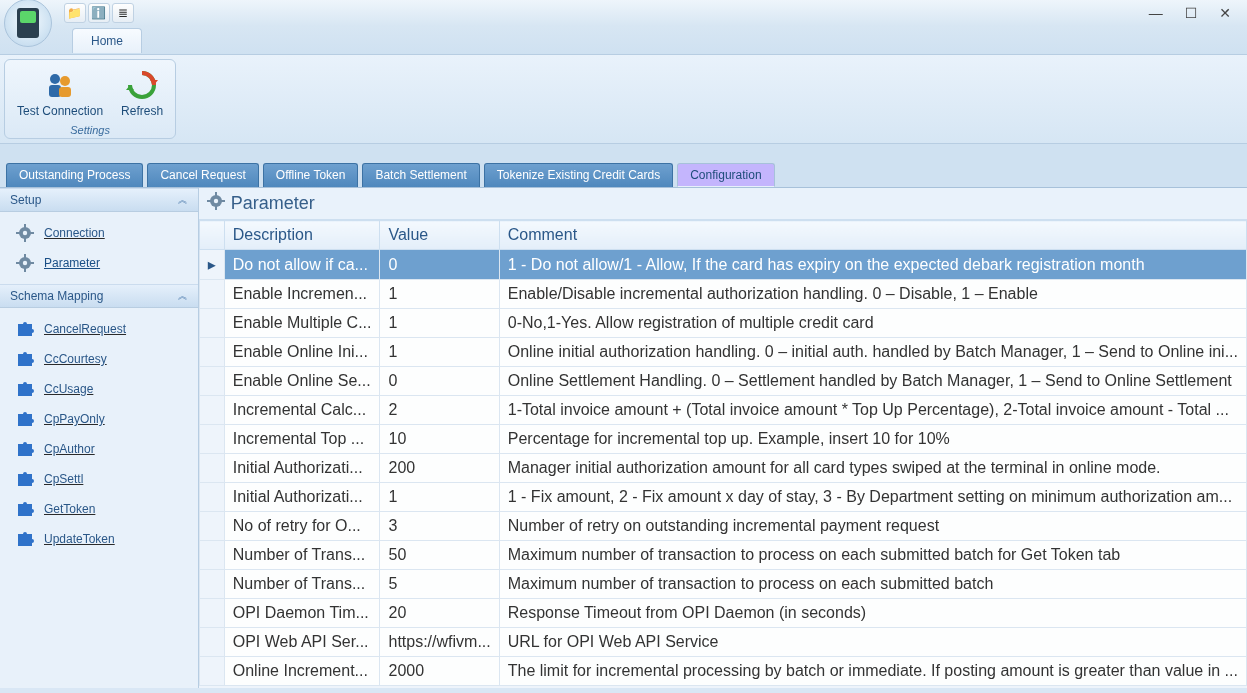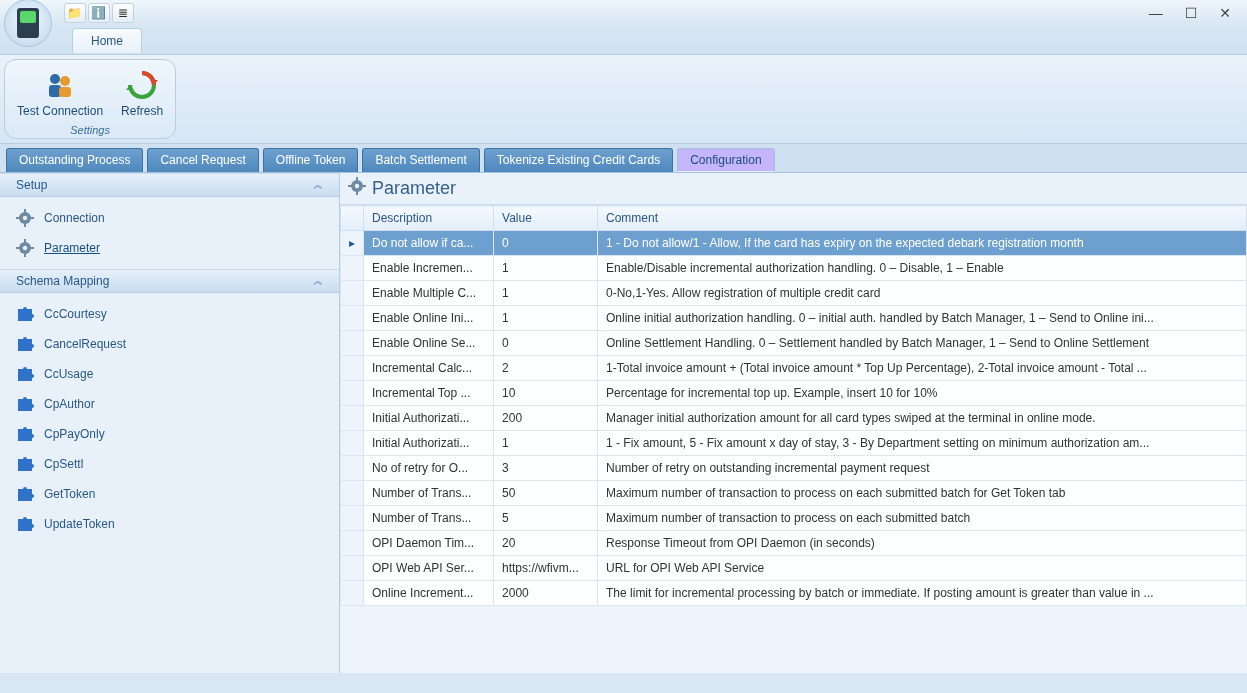--- a/index.html
+++ b/index.html
@@ -60,21 +60,21 @@
 
   
   .ribbon-panel{
     background: linear-gradient(#e9f2fb,#d6e6f4);
     border-top:1px solid #b7cde2; border-bottom:1px solid #b7cde2;
     padding:4px;
     display:flex;
   }
   .ribbon-group{
     background: linear-gradient(#eff6fd,#dbe9f6);
-    border:1px solid #b7cde2; border-radius:12px;
+    border:1px solid #b7cde2; border-radius:6px;
     padding:4px 6px 2px 6px;
     display:flex; flex-direction:column; align-items:center;
   }
   .ribbon-group .btns{ display:flex; gap:6px;}
   .ribbon-btn{
     display:flex; flex-direction:column; align-items:center; justify-content:center;
     padding:4px 6px; border-radius:3px; cursor:pointer;
   }
   .ribbon-btn .ic{ width:34px; height:34px; display:flex; align-items:center; justify-content:center;}
   .ribbon-btn span{ color:#1e4d7a; font-size:12px; margin-top:2px;}
@@ -82,67 +82,67 @@
   .ic svg{ width:34px; height:34px;}
 
   
   .maintabs{
     display:flex; gap:4px; padding:4px 6px 0 6px;
     background:#cfe1f1;
   }
   .maintab{
     padding:4px 12px; background:linear-gradient(#6ea0cf,#4f88bd);
     color:#fff; border:1px solid #3c72a4; border-bottom:none; border-radius:3px 3px 0 0;
-    font-size:12px; cursor:pointer;
+    font-size:12px; cursor:pointer;margin-top:15px;
   }
   .maintab.active{
     background:#c4b5fd; color:#1e4d7a; border:1px solid #a7c1da; border-bottom:1px solid #e7f0fa;
   }
 
   
   .workarea{
     display:flex; height: calc(693px - 26px - 28px - 110px - 28px);
     border-top:1px solid #a7c1da;
   }
 
   
   .sidebar{
     width: 340px; background:#e8f1fa; border-right:1px solid #b7cde2;
     overflow:auto;
   }
   .panel-head{
     display:flex; justify-content:space-between; align-items:center;
-    padding:4px 16px;
+    padding:4px 10px;
     background:linear-gradient(#e5f0fb,#c9ddf0);
     border-top:1px solid #cbdcee; border-bottom:1px solid #b8cde1;
     color:#2a5788; font-size:12px;text-align:right;
   }
   .panel-head .chev{ font-size:10px; color:#5b86b3;}
-  .panel-body{ padding:6px 4px;}
+  .panel-body{ padding:6px 4px;text-decoration:underline;}
   .side-item{
     display:flex; align-items:center; gap:10px; padding:6px 12px;
     color:#2a5788; cursor:pointer; border-radius:3px;
   }
   .side-item.sel .lbl{ text-decoration:underline; color:#1a4f86;}
   .iconwrap{ width:18px; height:18px; display:flex; align-items:center; justify-content:center;}
   .gearic svg, .puzic svg{ width:18px; height:18px;}
 
   
   .content{ flex:1; display:flex; flex-direction:column; background:#eef4fb;}
   .content-title{
     display:flex; align-items:center; gap:6px; padding:4px 8px;
     color:#365f8a; font-size:18px; font-weight:500;
     border-bottom:1px solid #cddff0;
     background:#e9f2fb;
   }
   .content-title .gearic svg{ width:18px; height:18px;}
 
   
   .tbl-wrap{ flex:1; overflow:auto; }
-  table{ width:100%; border-collapse:collapse; font-size:12px;}
+  table{ width:100%; border-collapse:collapse; font-size:16px;}
   thead th{
     text-align:left; padding:5px 8px; color:#2a5788;
     background:linear-gradient(#f4f9fe,#e3eef9);
     border:1px solid #cddff0; font-weight:normal;
   }
   tbody td{
     padding:5px 8px; border:1px solid #dbe6f1; background:#fdfefe;
     white-space:nowrap; overflow:hidden; text-overflow:ellipsis;
     color:#333;
   }
@@ -260,53 +260,53 @@
       <span>Schema Mapping</span>
       <span class="chev">︽</span>
     </div>
     <div class="panel-body" id="schemaItems">
         <div class="side-item">
           <span class="iconwrap puzic">
             <svg viewBox="0 0 18 18">
               <path d="M2 4h5a2 2 0 1 1 4 0h5v5a2 2 0 1 1 0 4v3H2z" fill="#2f72c9"></path>
             </svg>
           </span>
+          <span class="lbl">CancelRequest</span>
+        </div>
+        <div class="side-item">
+          <span class="iconwrap puzic">
+            <svg viewBox="0 0 18 18">
+              <path d="M2 4h5a2 2 0 1 1 4 0h5v5a2 2 0 1 1 0 4v3H2z" fill="#2f72c9"></path>
+            </svg>
+          </span>
           <span class="lbl">CcCourtesy</span>
         </div>
         <div class="side-item">
           <span class="iconwrap puzic">
             <svg viewBox="0 0 18 18">
               <path d="M2 4h5a2 2 0 1 1 4 0h5v5a2 2 0 1 1 0 4v3H2z" fill="#2f72c9"></path>
             </svg>
           </span>
-          <span class="lbl">CancelRequest</span>
-        </div>
-        <div class="side-item">
-          <span class="iconwrap puzic">
-            <svg viewBox="0 0 18 18">
-              <path d="M2 4h5a2 2 0 1 1 4 0h5v5a2 2 0 1 1 0 4v3H2z" fill="#2f72c9"></path>
-            </svg>
-          </span>
           <span class="lbl">CcUsage</span>
         </div>
         <div class="side-item">
           <span class="iconwrap puzic">
             <svg viewBox="0 0 18 18">
               <path d="M2 4h5a2 2 0 1 1 4 0h5v5a2 2 0 1 1 0 4v3H2z" fill="#2f72c9"></path>
             </svg>
           </span>
+          <span class="lbl">CpPayOnly</span>
+        </div>
+        <div class="side-item">
+          <span class="iconwrap puzic">
+            <svg viewBox="0 0 18 18">
+              <path d="M2 4h5a2 2 0 1 1 4 0h5v5a2 2 0 1 1 0 4v3H2z" fill="#2f72c9"></path>
+            </svg>
+          </span>
           <span class="lbl">CpAuthor</span>
-        </div>
-        <div class="side-item">
-          <span class="iconwrap puzic">
-            <svg viewBox="0 0 18 18">
-              <path d="M2 4h5a2 2 0 1 1 4 0h5v5a2 2 0 1 1 0 4v3H2z" fill="#2f72c9"></path>
-            </svg>
-          </span>
-          <span class="lbl">CpPayOnly</span>
         </div>
         <div class="side-item">
           <span class="iconwrap puzic">
             <svg viewBox="0 0 18 18">
               <path d="M2 4h5a2 2 0 1 1 4 0h5v5a2 2 0 1 1 0 4v3H2z" fill="#2f72c9"></path>
             </svg>
           </span>
           <span class="lbl">CpSettl</span>
         </div>
         <div class="side-item">
@@ -406,21 +406,21 @@
             <tr>
               <td class="indicator"></td>
               <td>Initial Authorizati...</td>
               <td>200</td>
               <td>Manager initial authorization amount for all card types swiped at the terminal in online mode.</td>
             </tr>
             <tr>
               <td class="indicator"></td>
               <td>Initial Authorizati...</td>
               <td>1</td>
-              <td>1 - Fix amount, 5 - Fix amount x day of stay, 3 - By Department setting on minimum authorization am...</td>
+              <td>1 - Fix amount, 2 - Fix amount x day of stay, 3 - By Department setting on minimum authorization am...</td>
             </tr>
             <tr>
               <td class="indicator"></td>
               <td>No of retry for O...</td>
               <td>3</td>
               <td>Number of retry on outstanding incremental payment request</td>
             </tr>
             <tr>
               <td class="indicator"></td>
               <td>Number of Trans...</td>

